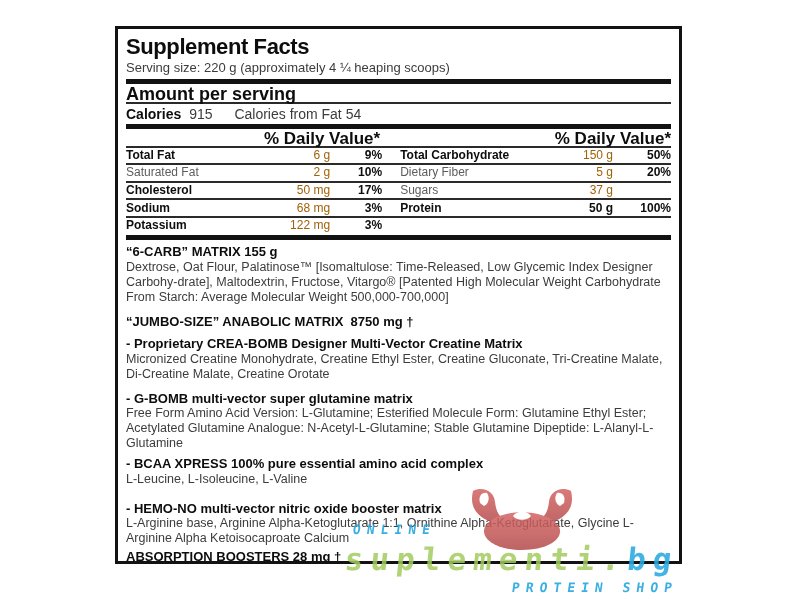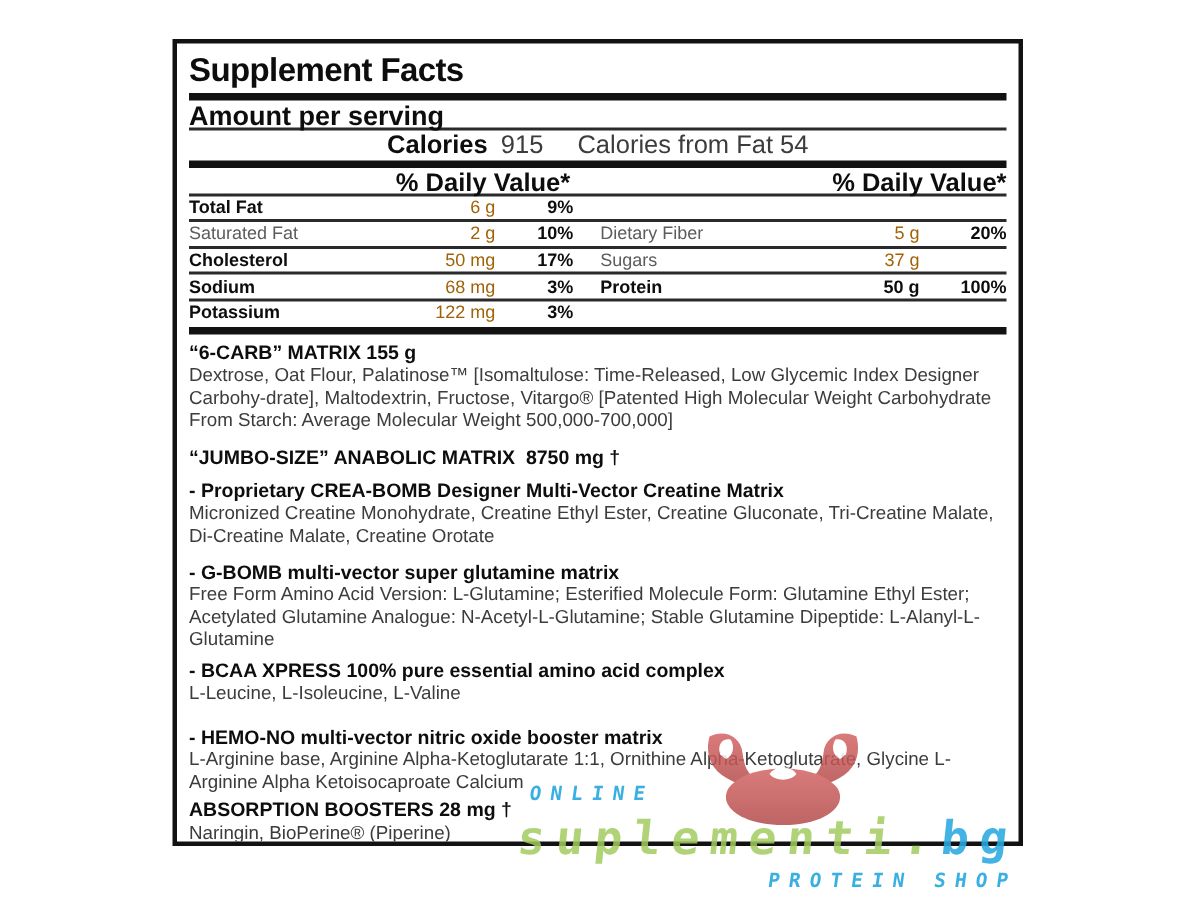--- a/index.html
+++ b/index.html
@@ -9,21 +9,21 @@
   .label{position:absolute;left:115px;top:26px;width:567px;height:538px;box-sizing:border-box;
          border:3px solid #121212;background:#fff;padding:3px 8px 0 8px;overflow:hidden;}
   .title{font-size:22px;line-height:25px;font-weight:bold;color:#0d0d0d;margin:2px 0 0 0;
          letter-spacing:-0.4px;}
   .serving{font-size:13px;line-height:16px;color:#3c3c3c;margin-top:1px;}
   .bar{background:#121212;}
   .bar.thick{height:5px;margin-top:3px;}
   .hr{height:2px;background:#2a2a2a;margin-top:1px;}
   .hr.thin{height:1.5px;}
   .aps{font-size:18px;line-height:13px;font-weight:bold;color:#0d0d0d;margin-top:4px;}
-  .calrow{font-size:17px;line-height:14px;margin-top:3px;color:#3c3c3c;text-align:center;}
+  .calrow{font-size:14px;line-height:14px;margin-top:3px;color:#3c3c3c;}
   .calrow .b{font-weight:bold;color:#0d0d0d;}
   .calrow .val{margin-left:4px;}
   .calrow .fat{margin-left:18px;}
   
   .trow,.dvhead{display:flex;align-items:center;}
   .half{flex:0 0 47%;display:flex;align-items:center;}
   .half.rt{flex:1;margin-left:18px;}
   .dvhead{margin-top:3px;font-size:17px;line-height:13px;font-weight:bold;color:#0d0d0d;}
   .dvhead .half{justify-content:flex-end;}
   .trow{height:14.6px;font-size:12px;}
@@ -54,20 +54,21 @@
               transform:skewX(-8deg);}
   .wm-muscle{position:absolute;left:452px;top:485px;width:140px;height:68px;opacity:0.85;}
 </style>
 </head>
 <body>
 
 <div class="canvas">
 
   <div class="label">
     <div class="title">Supplement Facts</div>
+    <div class="serving">Serving size: 220 g (approximately 4 ¼ heaping scoops)</div>
     <div class="bar thick"></div>
     <div class="aps">Amount per serving</div>
     <div class="hr thin"></div>
     <div class="calrow">
       <span class="b">Calories</span>
       <span class="val">915</span>
       <span class="fat">Calories from Fat 54</span>
     </div>
     <div class="bar thick"></div>
 
@@ -79,20 +80,25 @@
           <span>% Daily Value*</span>
         </div>
     </div>
     <div class="hr"></div>
 
     <div class="trow">
       <div class="half">
         <span class="nm b">Total Fat</span>
         <span class="amt">6 g</span>
         <span class="dv">9%</span>
+      </div>
+      <div class="half rt">
+        <span class="nm b">Total Carbohydrate</span>
+        <span class="amt">150 g</span>
+        <span class="dv">50%</span>
       </div>
     </div>
     <div class="hr"></div>
 
     <div class="trow">
       <div class="half">
         <span class="nm">Saturated Fat</span>
         <span class="amt">2 g</span>
         <span class="dv">10%</span>
       </div>

